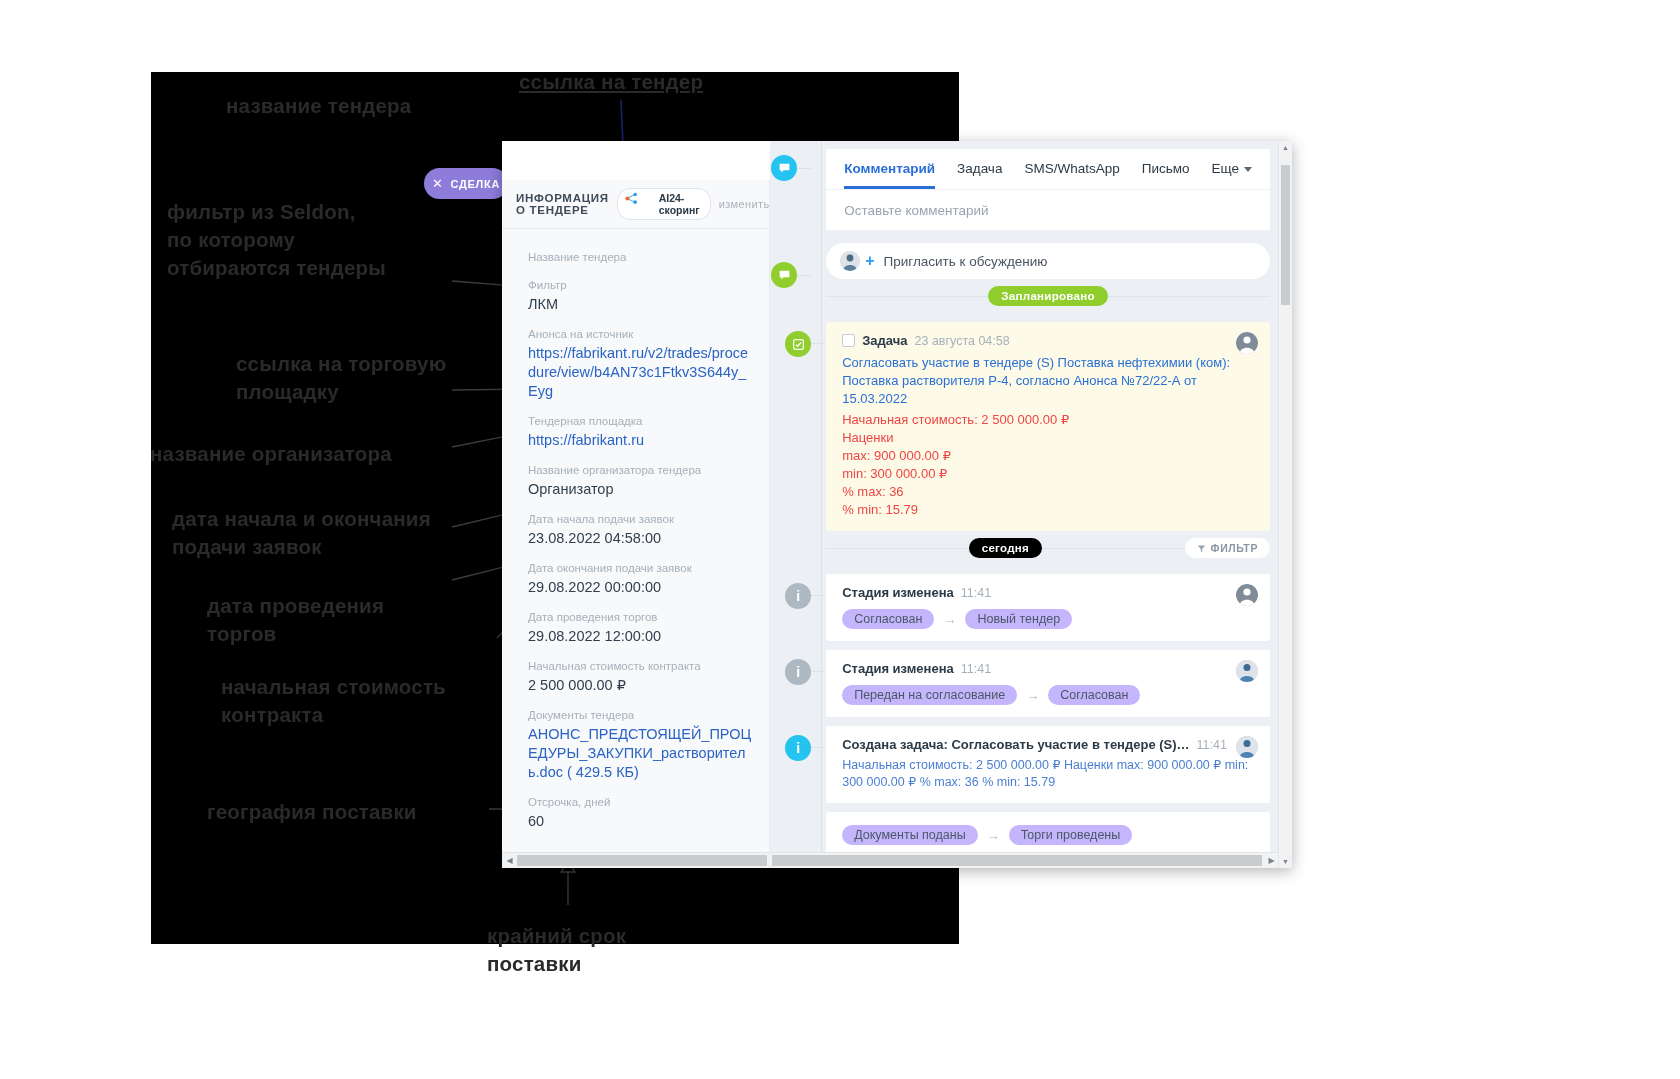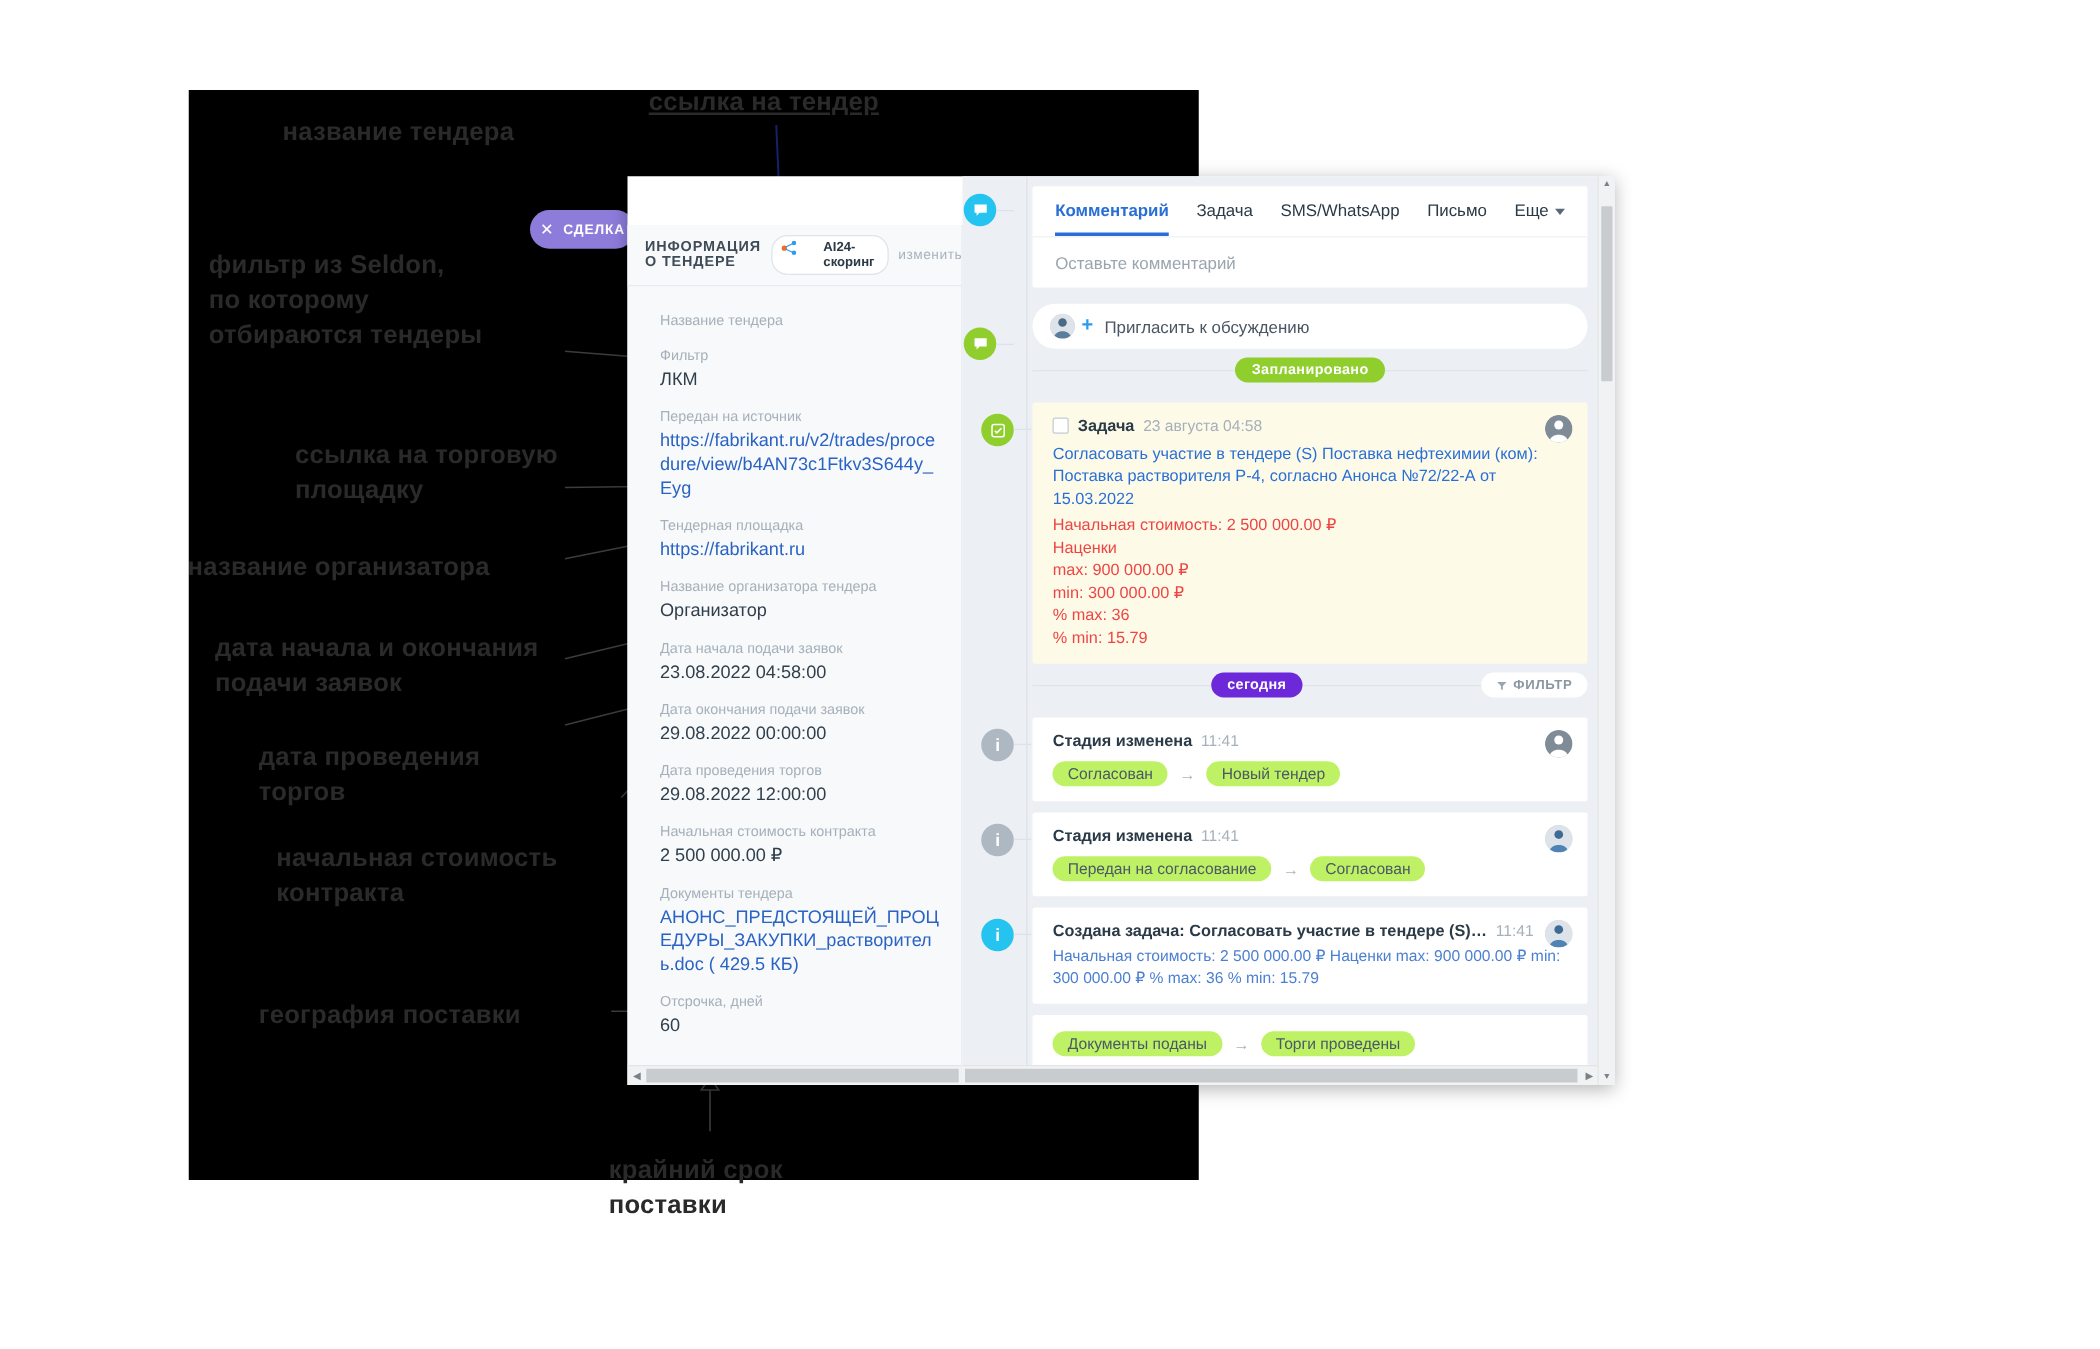--- a/index.html
+++ b/index.html
@@ -60,21 +60,21 @@
   .invite{background:#fff;border-radius:22px;margin-left:30px;margin-top:13px;height:36px;
           display:flex;align-items:center;padding:0 14px;gap:9px;font-size:13.5px;color:#4a5663;}
   .av-sm{width:20px;height:20px;border-radius:50%;background:#cfd7de;position:relative;overflow:hidden;flex:0 0 20px;}
   .plus{color:#2a9cf0;font-size:16px;font-weight:bold;margin-left:-4px;}
 
   .divider-row{position:relative;height:34px;display:flex;align-items:center;margin-left:30px;}
   .divider-row:before{content:"";position:absolute;left:0;right:0;top:50%;height:1px;background:#dfe4e9;}
   .pill{position:relative;border-radius:12px;color:#fff;font-size:11.5px;font-weight:bold;
         padding:4px 13px;letter-spacing:.3px;}
   .pill.green{background:#8fce2d;}
-  .pill.blue{background:#6d28d9;}
+  .pill.blue{background:#000000;}
   .filter-btn{position:relative;margin-left:auto;background:#fff;border-radius:13px;
               padding:4px 12px;font-size:10.5px;color:#8a96a2;letter-spacing:.6px;display:flex;
               align-items:center;gap:5px;font-weight:bold;}
 
   .entry{position:relative;margin-left:30px;margin-top:9px;background:#fff;border-radius:2px;
          padding:11px 16px 12px 16px;}
   .entry.task{background:#fdfbe8;}
   .bullet{position:absolute;left:-41px;top:9px;width:26px;height:26px;border-radius:50%;
           display:flex;align-items:center;justify-content:center;color:#fff;font-size:14px;font-weight:bold;}
   .b-grey{background:#aeb8c2;}
@@ -83,21 +83,21 @@
   .bullet-line{position:absolute;left:-15px;top:21px;width:14px;height:1px;background:#dde2e8;}
   .ent-head{display:flex;align-items:center;gap:7px;font-size:13px;}
   .ent-title{font-weight:bold;color:#2b3a47;}
   .ent-time{color:#a6b0ba;font-size:12.5px;}
   .chk{width:11px;height:11px;border:1px solid #c3ccd4;border-radius:2px;background:#fff;}
   .task-link{color:#2a6fd6;font-size:13px;line-height:18px;margin-top:6px;}
   .task-body{color:#ef4444;font-size:13px;line-height:18px;margin-top:3px;}
   .avatar{position:absolute;right:12px;top:10px;width:22px;height:22px;border-radius:50%;
           background:#cfd7de;overflow:hidden;}
   .stages{display:flex;align-items:center;gap:9px;margin-top:9px;}
-  .stage{background:#bef264;color:#4b5866;font-size:12.5px;border-radius:11px;padding:3px 12px;}
+  .stage{background:#c4b5fd;color:#4b5866;font-size:12.5px;border-radius:11px;padding:3px 12px;}
   .arrow-r{color:#aab4be;font-size:13px;}
   .blue-body{color:#4a7fd1;font-size:12.5px;line-height:17px;margin-top:5px;}
 
   
   .vscroll{position:absolute;right:0;top:0;bottom:0;width:13px;background:#f1f2f3;border-left:1px solid #e2e5e8;}
   .vs-thumb{position:absolute;left:2px;top:24px;width:9px;height:140px;background:#c9ccce;border-radius:1px;}
   .vs-up,.vs-dn{position:absolute;left:0;width:13px;height:13px;text-align:center;font-size:7px;color:#7b8186;line-height:13px;}
   .vs-up{top:0;} .vs-dn{bottom:0;}
 
   
@@ -196,21 +196,21 @@
         </span>
         <span class="lc-edit">изменить</span>
       </div>
 
       <div class="fields">
         <div class="f-label">Название тендера</div>
 
         <div class="f-label">Фильтр</div>
         <div class="f-value">ЛКМ</div>
 
-        <div class="f-label">Передан на источник</div>
+        <div class="f-label">Анонса на источник</div>
         <div class="f-value link" style="word-break:break-all;">https://fabrikant.ru/v2/trades/procedure/view/b4AN73c1Ftkv3S644y_Eyg</div>
 
         <div class="f-label">Тендерная площадка</div>
         <div class="f-value link">https://fabrikant.ru</div>
 
         <div class="f-label">Название организатора тендера</div>
         <div class="f-value">Организатор</div>
 
         <div class="f-label">Дата начала подачи заявок</div>
         <div class="f-value">23.08.2022 04:58:00</div>

